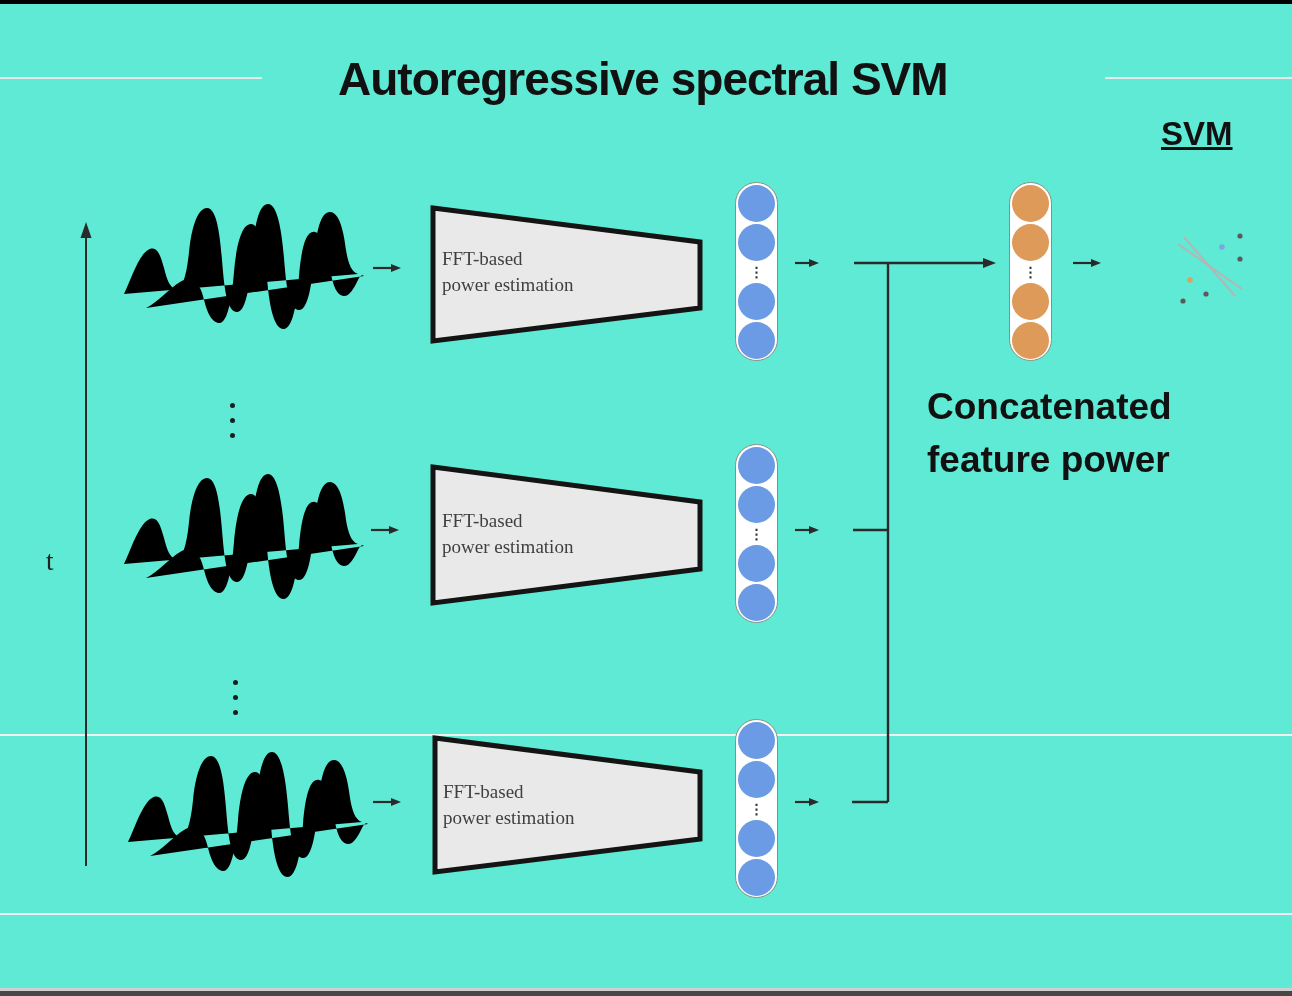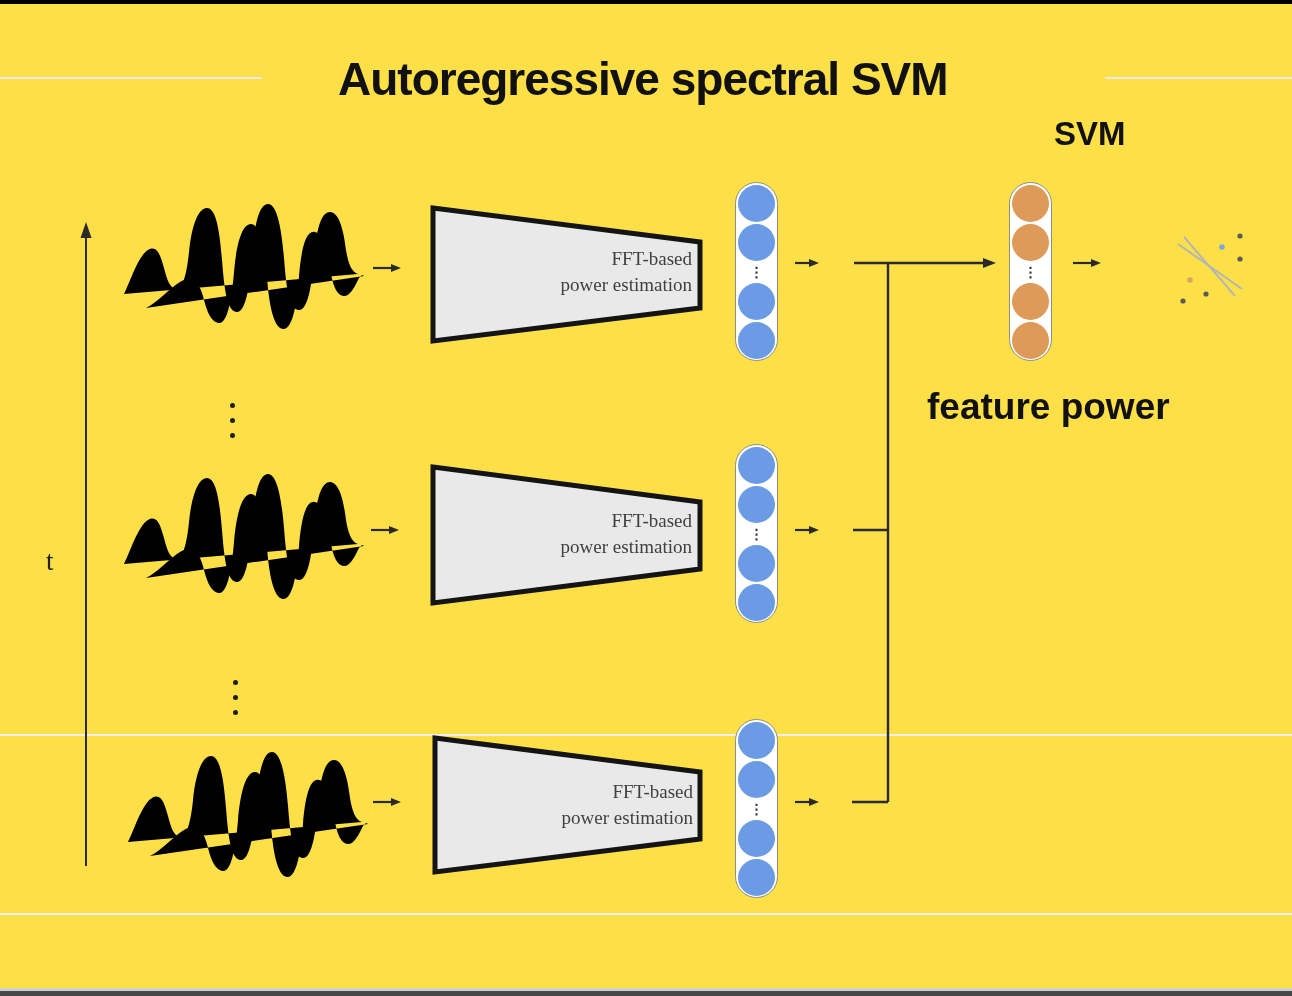--- a/index.html
+++ b/index.html
@@ -1,33 +1,33 @@
 <!DOCTYPE html>
 <html style="--blue-feature: #6b9be4; --orange-feature: #dd9a58; --box-fill: #e9e9e9; --box-border: #141414; --line: #2a2a2a; --scatter-line: #b5b5b5;"><head>
 <meta charset="utf-8">
 <style>
   html,body{margin:0;padding:0;background:#fff;}
   #stage{
     position:relative;width:1292px;height:996px;overflow:hidden;
-    background:#fde047;font-family:"Liberation Sans",sans-serif;color:#111;
+    background:#5eead4;font-family:"Liberation Sans",sans-serif;color:#111;
   }
   .abs{position:absolute;}
   
   .topbar{left:0;top:0;width:1292px;height:4px;background:#000;}
   .botbar-light{left:0;top:988px;width:1292px;height:3px;background:#cfcfcf;}
   .botbar-dark{left:0;top:991px;width:1292px;height:5px;background:#474747;}
   .faint{background:#e9e9e9;height:2px;}
   .fainter{background:#f0f0f0;height:2px;}
   
   .title{left:338px;top:52px;font-size:46px;font-weight:700;letter-spacing:-1px;white-space:nowrap;}
-  .svm-label{left:1054px;top:110px;font-size:33px;font-weight:700;line-height:47px;}
+  .svm-label{left:1161px;top:110px;font-size:33px;font-weight:700;line-height:47px;text-decoration:underline;}
   .concat-label{left:927px;top:380px;font-size:37px;font-weight:700;line-height:53px;}
   .t-label{left:46px;top:546px;font-family:"Liberation Serif",serif;font-size:27px;color:#222;}
   
-  .fft-label{width:250px;text-align:right;font-family:"Liberation Serif",serif;
+  .fft-label{width:250px;text-align:left;font-family:"Liberation Serif",serif;
     font-size:19px;line-height:26px;color:#3f3f3f;}
   
   .stroke-line{stroke:var(--line,#2a2a2a);}
   .fill-line{fill:var(--line,#2a2a2a);}
   .trap polygon{fill:var(--box-fill,#e9e9e9);stroke:var(--box-border,#111);stroke-width:5;stroke-linejoin:miter;}
   .arrow line{stroke:var(--line,#2a2a2a);stroke-width:2.2;}
   .arrow polygon{fill:var(--line,#2a2a2a);}
   
   .vdots{display:flex;flex-direction:column;gap:10px;align-items:center;}
   .vdots i{width:5px;height:5px;border-radius:50%;background:#1d1d1d;display:block;}
@@ -57,20 +57,21 @@
   <div class="abs faint" style="left:0;top:77px;width:262px;"></div>
   <div class="abs faint" style="left:1105px;top:77px;width:187px;"></div>
   <div class="abs fainter" style="left:0;top:734px;width:1292px;"></div>
   <div class="abs fainter" style="left:0;top:913px;width:1292px;"></div>
 
   <div class="abs title">Autoregressive spectral SVM</div>
   <div class="abs svm-label">
     <div>SVM</div>
   </div>
   <div class="abs concat-label">
+    <div>Concatenated</div>
     <div>feature power</div>
   </div>
 
   <div class="abs t-label">t</div>
   <svg class="abs" style="left:76px;top:222px;" width="20" height="650" viewBox="0 0 20 650">
     <line class="stroke-line" x1="10" y1="644" x2="10" y2="14" stroke-width="2"></line>
     <polygon class="fill-line" points="10,0 4.5,16 15.5,16"></polygon>
   </svg>
 
   <svg width="0" height="0" style="position:absolute" aria-hidden="true">

